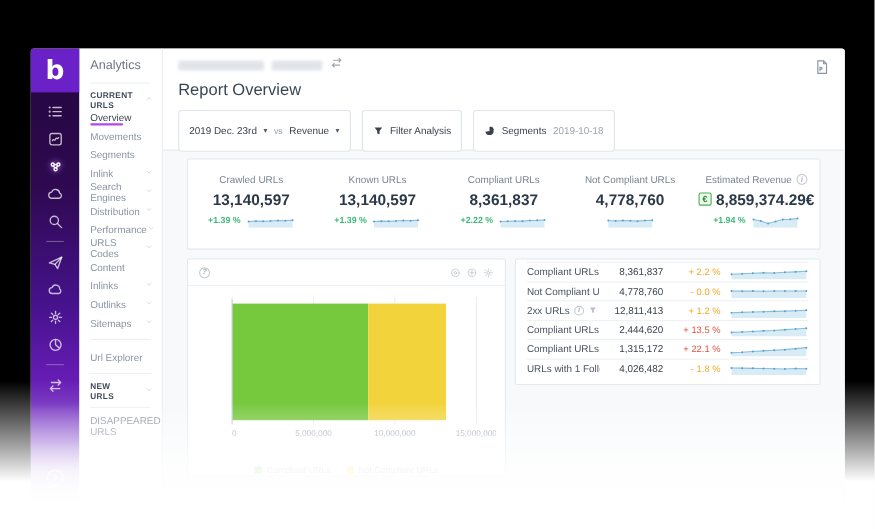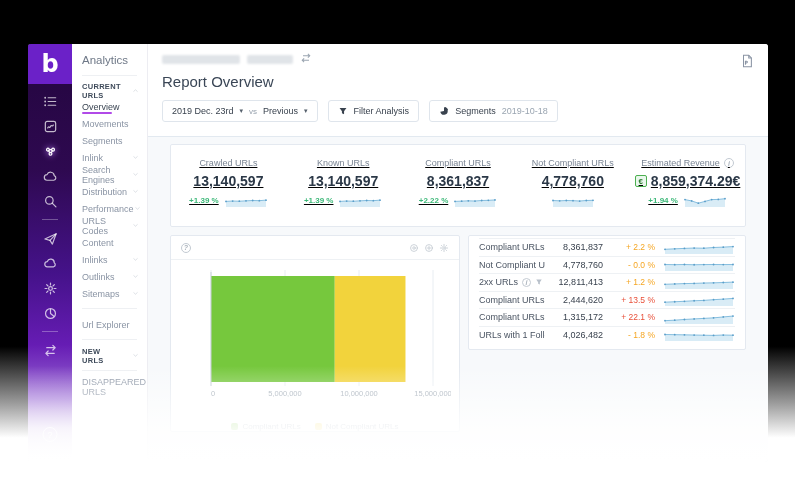--- a/index.html
+++ b/index.html
@@ -63,29 +63,29 @@
   .main { flex:1; display:flex; flex-direction:column; min-width:0; }
   .topbar { background:#fff; padding:9px 14px 0 14px; height:93px; flex:0 0 93px; border-bottom:1px solid #e2e9f0; position:relative; }
   .crumbs { display:flex; align-items:center; gap:7px; height:12px; }
   .chip { background:#cdd3da; opacity:.6; filter:blur(1.3px); border-radius:2px; height:9px; }
   .chip.c1 { width:78px; } .chip.c2 { width:46px; }
   .swap-sm { color:#9aa5b1; } .swap-sm svg { width:12px; height:12px; }
   .export-btn { position:absolute; right:14px; top:10px; color:#8a94a4; cursor:pointer; }
   .export-btn svg { width:14px; height:14px; }
   .page-title { font-size:15px; color:#3a4656; font-weight:500; margin-top:8px; }
   .controls { display:flex; align-items:center; gap:10px; margin-top:10px; }
-  .ctl { border:1px solid #dfe5ec; border-radius:3px; background:#fff; height:22px; display:inline-flex; align-items:center; font-size:9px; color:#39424e; padding:0 9px; gap:6px; cursor:pointer; }
+  .ctl { border:1px solid #dfe5ec; border-radius:3px; background:#fff; height:38px; display:inline-flex; align-items:center; font-size:9px; color:#39424e; padding:0 9px; gap:6px; cursor:pointer; }
   .caret { font-size:7px; color:#55606c; }
   .vs { font-size:8px; color:#98a2ae; }
   .ctl svg { width:10px; height:10px; }
   .seg-date { color:#9aa5b1; }
   .content { flex:1; background:#f7f9fb; padding:7px 22px 0 22px; }
   
   .kpi-panel { background:#fff; border:1px solid #e4e9f0; border-radius:2px; display:flex; height:83px; }
-  .kpi { flex:1; text-align:center; padding-top:13px;text-decoration:underline; }
+  .kpi { flex:1; text-align:center; padding-top:13px; }
   .kpi-label { font-size:9px; color:#7a8594; display:flex; align-items:center; justify-content:center; gap:4px; }
   .kpi-value { font-size:14px; font-weight:bold; color:#2b3847; margin-top:5px; display:flex; align-items:center; justify-content:center; gap:4px; }
   .kpi-foot { margin-top:5px; display:flex; align-items:center; justify-content:center; gap:5px; height:13px; }
   .kpi-change { font-size:8px; font-weight:bold; }
   .euro-badge { width:12px; height:12px; border:1px solid #4caf50; background:#e9f7ec; color:#2e7d32; border-radius:2px; font-size:8px; font-weight:bold; display:inline-flex; align-items:center; justify-content:center; }
   .info-dot { width:10px; height:10px; border:1px solid #c3cad2; color:#aeb6bf; border-radius:50%; font-size:7px; display:inline-flex; align-items:center; justify-content:center; font-style:italic; font-weight:bold; cursor:pointer; }
   
   .panels { display:flex; gap:8px; margin-top:8px; align-items:flex-start; }
   .panel { background:#fff; border:1px solid #e4e9f0; border-radius:2px; }
   .panel-head { height:24px; display:flex; align-items:center; padding:0 10px; border-bottom:1px solid #eef1f4; gap:5px; }
@@ -292,21 +292,21 @@
             <path d="M10 1.5v3h3"></path>
             <path d="M6.2 8.2h1.2a1 1 0 010 2H6.2zM6.2 8.2v4"></path>
           </svg>
       </div>
       <div class="page-title">Report Overview</div>
       <div class="controls">
         <div class="ctl">
           <span>2019 Dec. 23rd</span>
           <span class="caret">▾</span>
           <span class="vs">vs</span>
-          <span>Previous</span>
+          <span>Revenue</span>
           <span class="caret">▾</span>
         </div>
         <div class="ctl">
           <svg viewBox="0 0 16 16" fill="currentColor">
               <path d="M2.5 3h11L9.7 8.3V13l-3.4-1.4V8.3z"></path>
             </svg>
           <span>Filter Analysis</span>
         </div>
         <div class="ctl">
           <svg viewBox="0 0 16 16" fill="currentColor">

